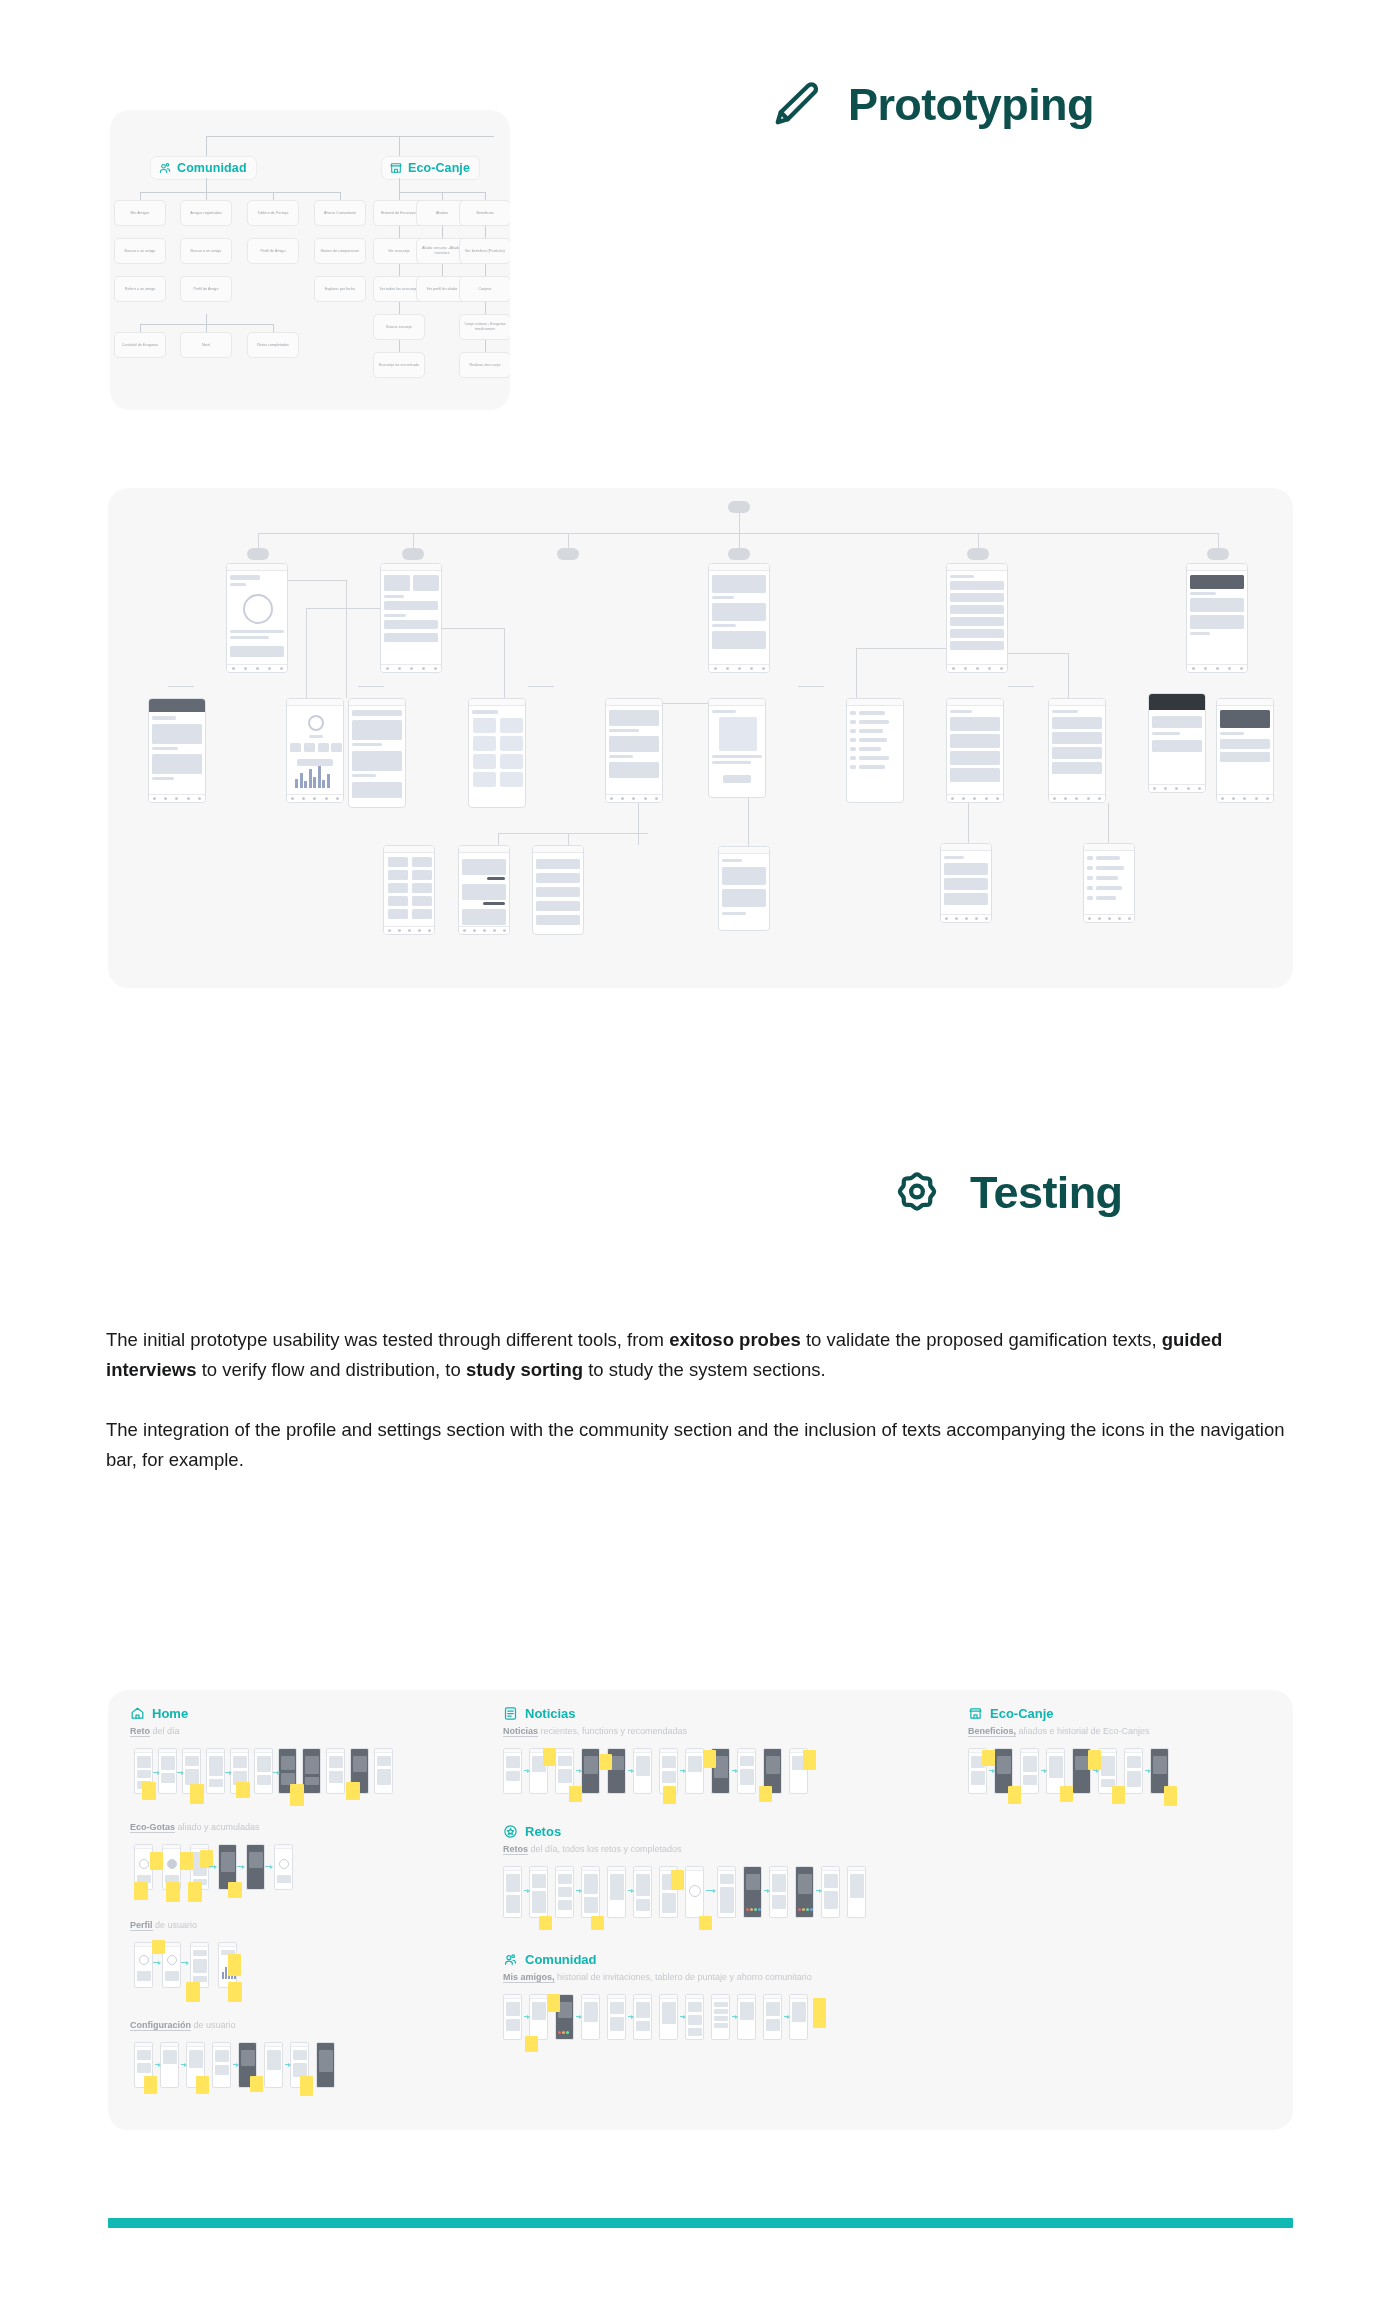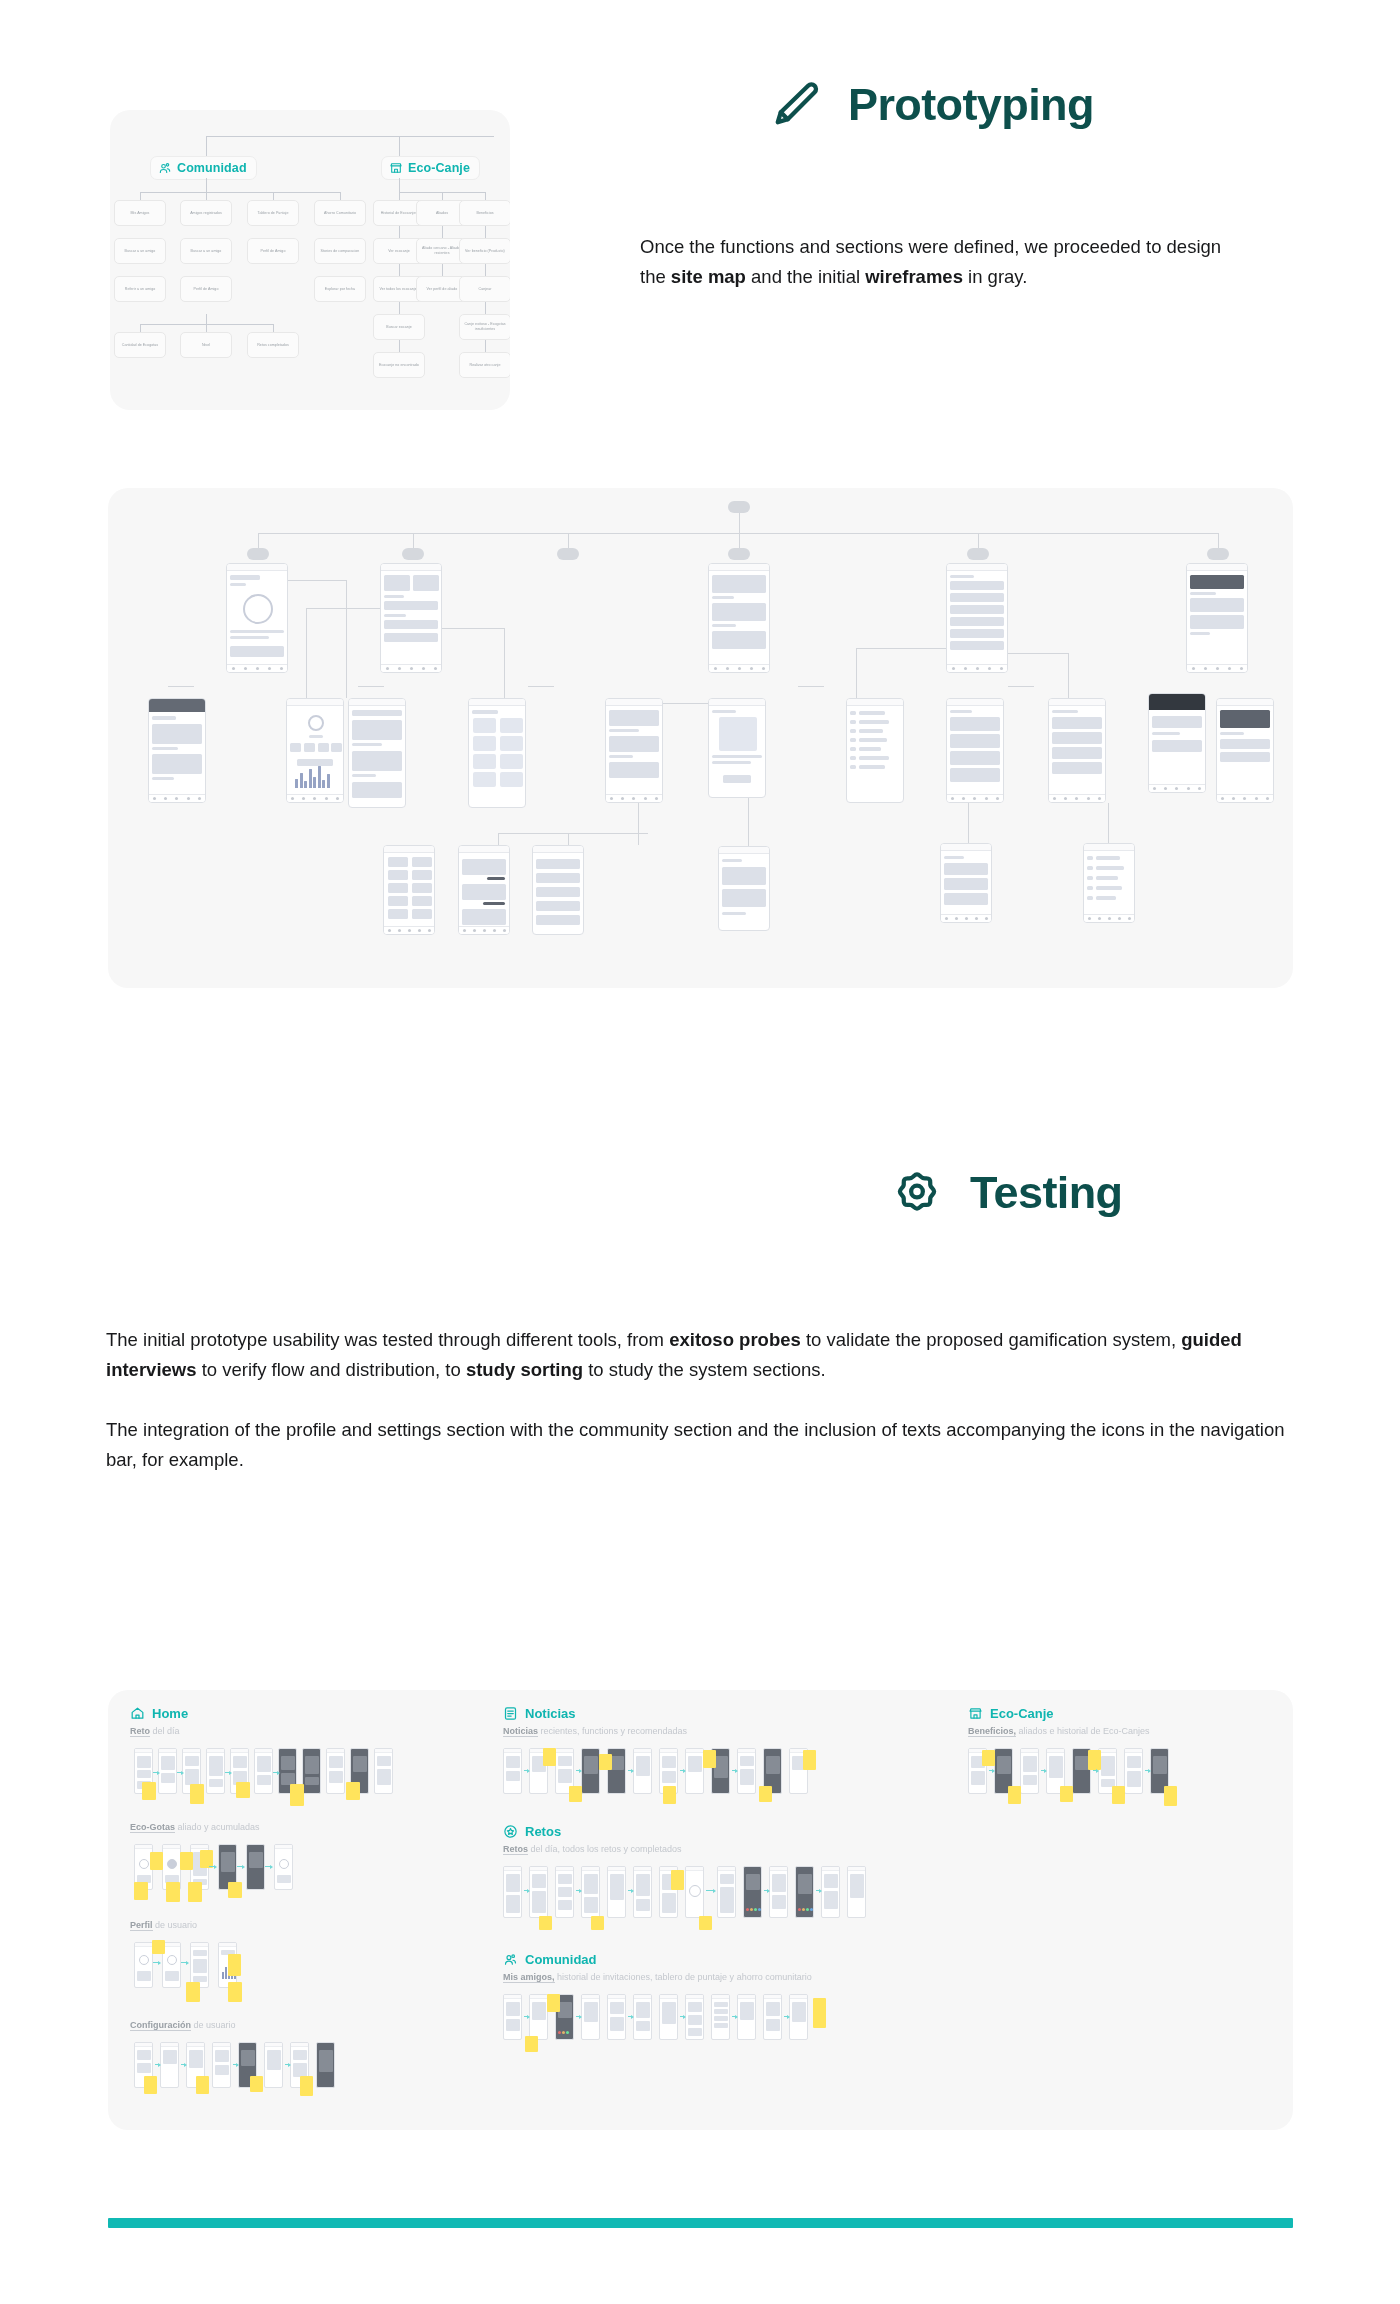--- a/index.html
+++ b/index.html
@@ -308,23 +308,20 @@
   </div>
 
   <div id="proto-head">
     <svg width="52" height="52" viewBox="0 0 24 24" fill="none" stroke="#0D4F4C" stroke-width="2" stroke-linecap="round" stroke-linejoin="round">
       <path d="M17.6 3.6a2.1 2.1 0 0 1 3 3L8.2 19 3.6 20.4 5 15.8z"></path>
       <path d="M5 15.8l3.2 3.2"></path>
     </svg>
     <div class="title">Prototyping</div>
   </div>
 
-  <div id="proto-copy">
-    <span>Once the functions and sections were defined, we proceeded to design the </span><b>site map</b><span> and the initial </span><b>wireframes</b><span> in gray.</span>
-  </div>
 
   <div class="panel" id="flow-board">
     <div class="flow-stage">
 
       <div class="pill" style="left:620px;top:13px;"></div>
       <div class="conn v" style="left:631px;top:25px;height:20px;"></div>
       <div class="conn h" style="left:150px;top:45px;width:960px;"></div>
 
       <div class="conn v" style="left:150px;top:45px;height:15px;"></div>
       <div class="conn v" style="left:305px;top:45px;height:15px;"></div>
@@ -717,21 +714,21 @@
 
   <div id="testing-head">
     <svg width="54" height="54" viewBox="0 0 24 24" fill="none" stroke="#0D4F4C" stroke-width="1.9" stroke-linecap="round" stroke-linejoin="round">
       <path d="M12 2.6c1.1 0 1.6 1.2 2.6 1.6 1 .4 2.1-.3 2.9.5.8.8.1 1.9.5 2.9.4 1 1.6 1.5 1.6 2.6s-1.2 1.6-1.6 2.6c-.4 1 .3 2.1-.5 2.9-.8.8-1.9.1-2.9.5-1 .4-1.5 1.6-2.6 1.6s-1.6-1.2-2.6-1.6c-1-.4-2.1.3-2.9-.5-.8-.8-.1-1.9-.5-2.9C5.6 11.8 4.4 11.3 4.4 10.2S5.6 8.6 6 7.6c.4-1-.3-2.1.5-2.9.8-.8 1.9-.1 2.9-.5 1-.4 1.5-1.6 2.6-1.6z" transform="translate(0 1.6)"></path>
       <circle cx="12" cy="11.8" r="2.6"></circle>
     </svg>
     <div class="title">Testing</div>
   </div>
 
   <div id="testing-copy">
-    <p><span>The initial prototype usability was tested through different tools, from </span><b>exitoso probes</b><span> to validate the proposed gamification system, </span><b>guided interviews</b><span> to verify flow and distribution, to </span><b>study sorting</b><span> to study the system sections.</span></p>
+    <p><span>The initial prototype usability was tested through different tools, from </span><b>exitoso probes</b><span> to validate the proposed gamification texts, </span><b>guided interviews</b><span> to verify flow and distribution, to </span><b>study sorting</b><span> to study the system sections.</span></p>
     <p>The integration of the profile and settings section with the community section and the inclusion of texts accompanying the icons in the navigation bar, for example.</p>
   </div>
 
   <div class="panel" id="test-board">
 
     <div class="tb-col" style="left:22px;top:16px;width:340px;">
 
       <div class="tb-sec">
         <div class="tb-head">
           <svg width="15" height="15" viewBox="0 0 24 24" fill="none" stroke="#0FB5B0" stroke-width="2" stroke-linecap="round" stroke-linejoin="round">

